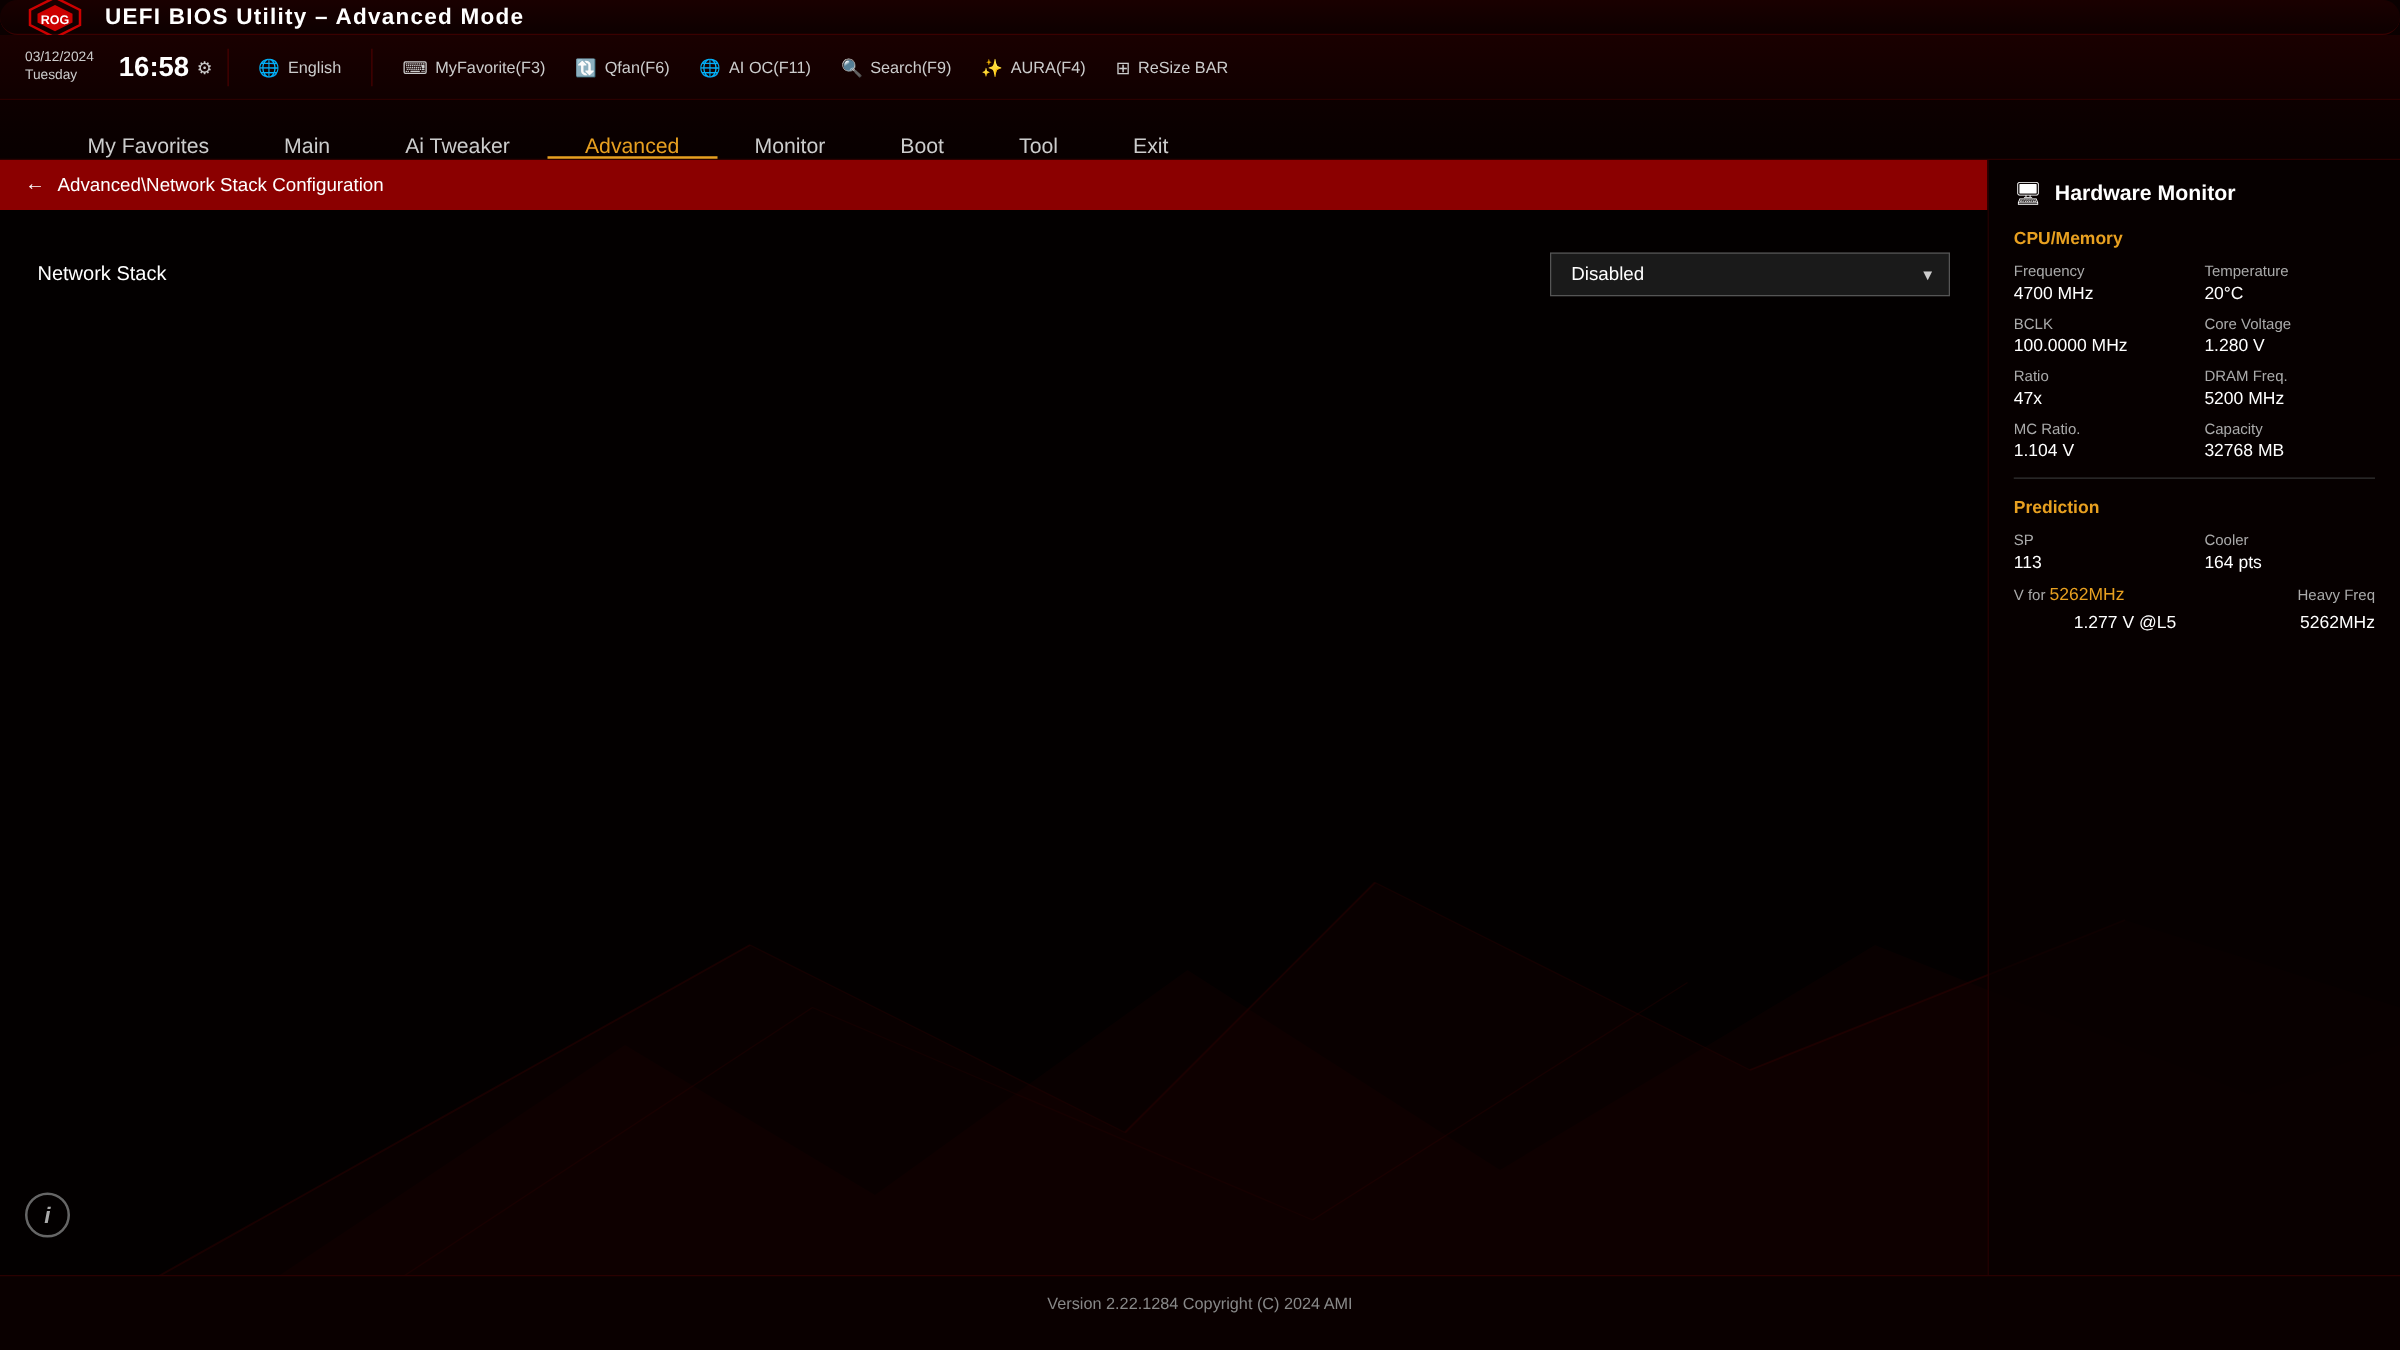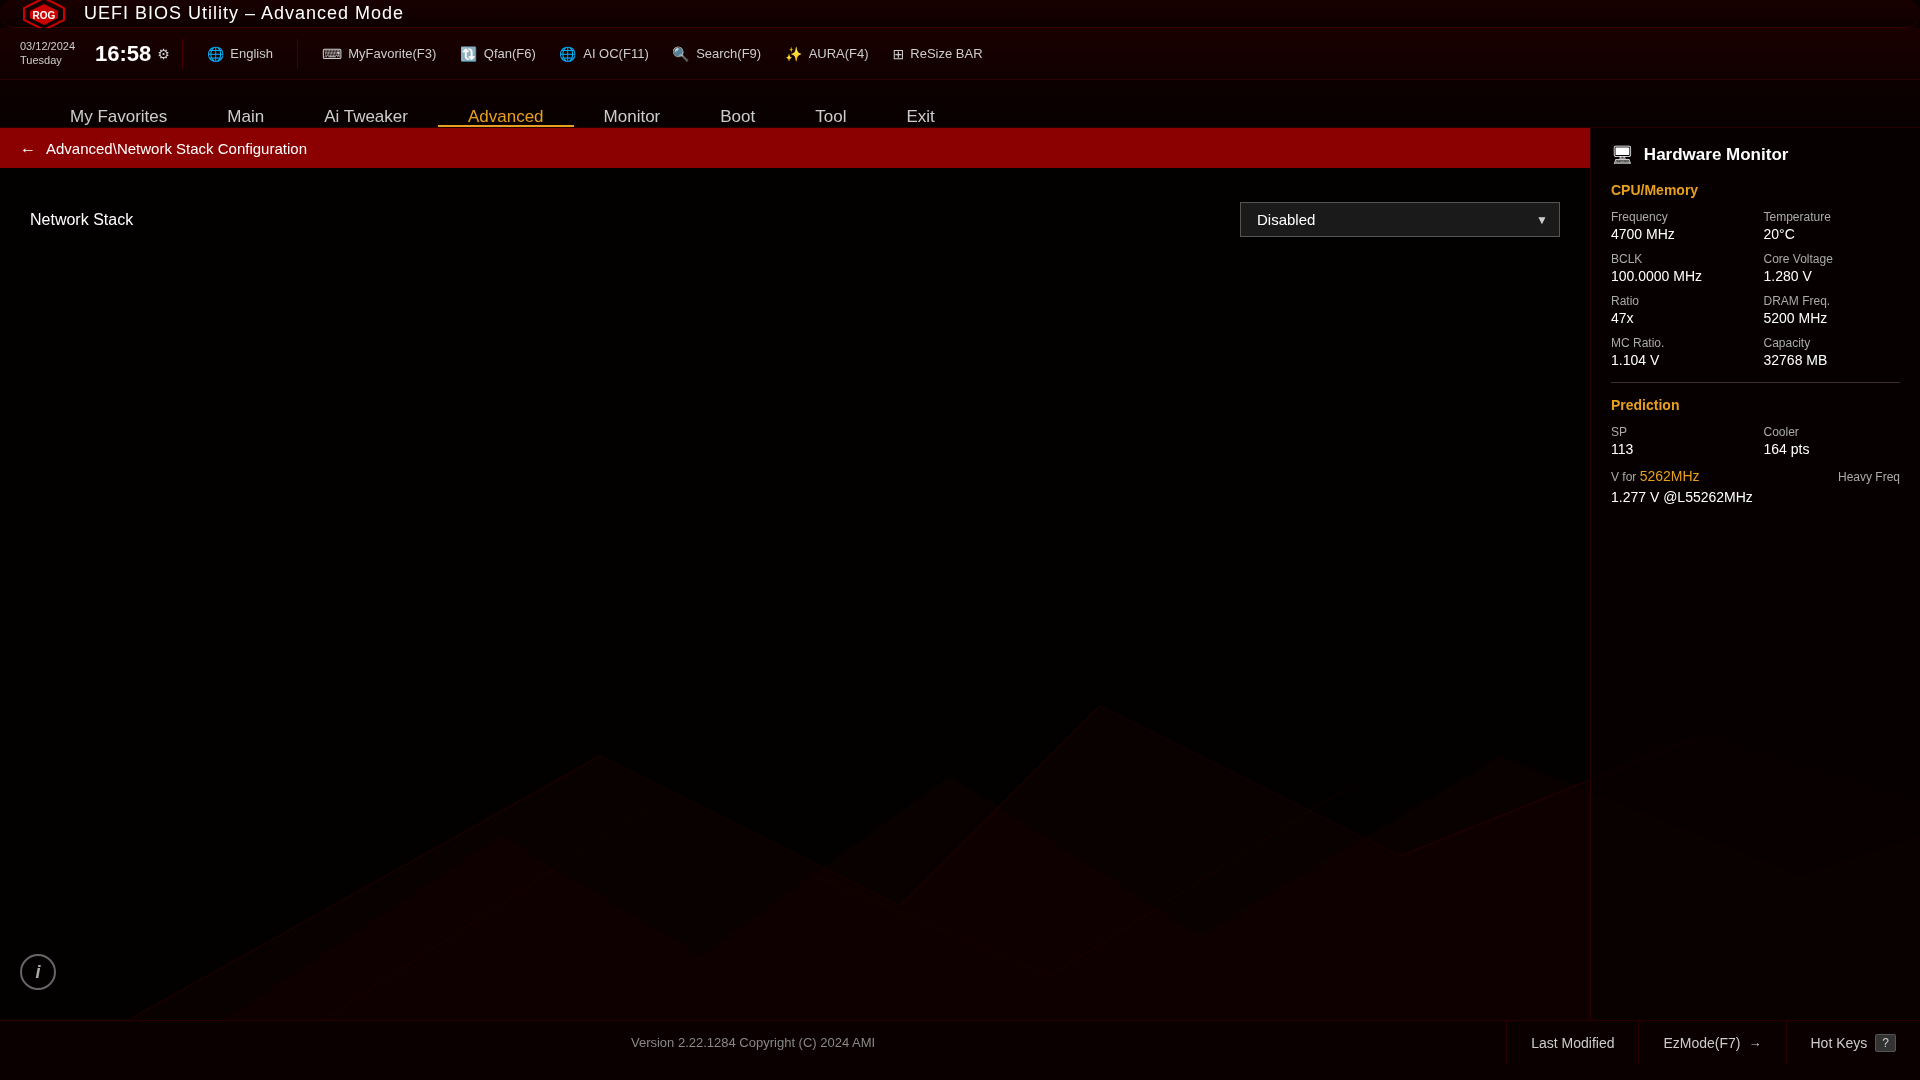--- a/index.html
+++ b/index.html
@@ -34,21 +34,21 @@
     }
 
     .rog-logo svg {
       width: 100%;
       height: 100%;
     }
 
     .header-title {
       color: #ffffff;
       font-size: 18px;
-      font-weight: 400;
+      font-weight: 700;
       letter-spacing: 1px;
     }
 
     
     .toolbar {
       position: relative;
       z-index: 10;
       background: linear-gradient(180deg, #1a0000 0%, #100000 100%);
       border-bottom: 1px solid #2a0000;
       height: 52px;
@@ -577,37 +577,24 @@
 
     <div style="margin-top:10px;">
       <div style="display:flex; justify-content:space-between; margin-bottom:4px;">
         <div>
           <span class="sidebar-item-label">V for </span><span class="sidebar-item-value yellow">5262MHz</span>
         </div>
         <div>
           <span class="sidebar-item-label">Heavy Freq</span>
         </div>
       </div>
-      <div style="display:flex; justify-content:flex-start;">
+      <div style="display:flex; justify-content:space-between;margin-left:48px;">
         <div class="sidebar-item-value">1.277 V @L5</div>
         <div class="sidebar-item-value">5262MHz</div>
       </div>
     </div>
 
   </div>
 </div>
 
 <div class="footer">
   <div class="footer-version">Version 2.22.1284 Copyright (C) 2024 AMI</div>
-  <div class="footer-actions">
-    <button class="footer-action-btn">
-      <span>Last Modified</span>
-    </button>
-    <button class="footer-action-btn">
-      <span>EzMode(F7)</span>
-      <span style="font-size:13px;">→</span>
-    </button>
-    <button class="footer-action-btn">
-      <span>Hot Keys</span>
-      <span class="footer-key-badge">?</span>
-    </button>
-  </div>
 </div>
 
 </body></html>

